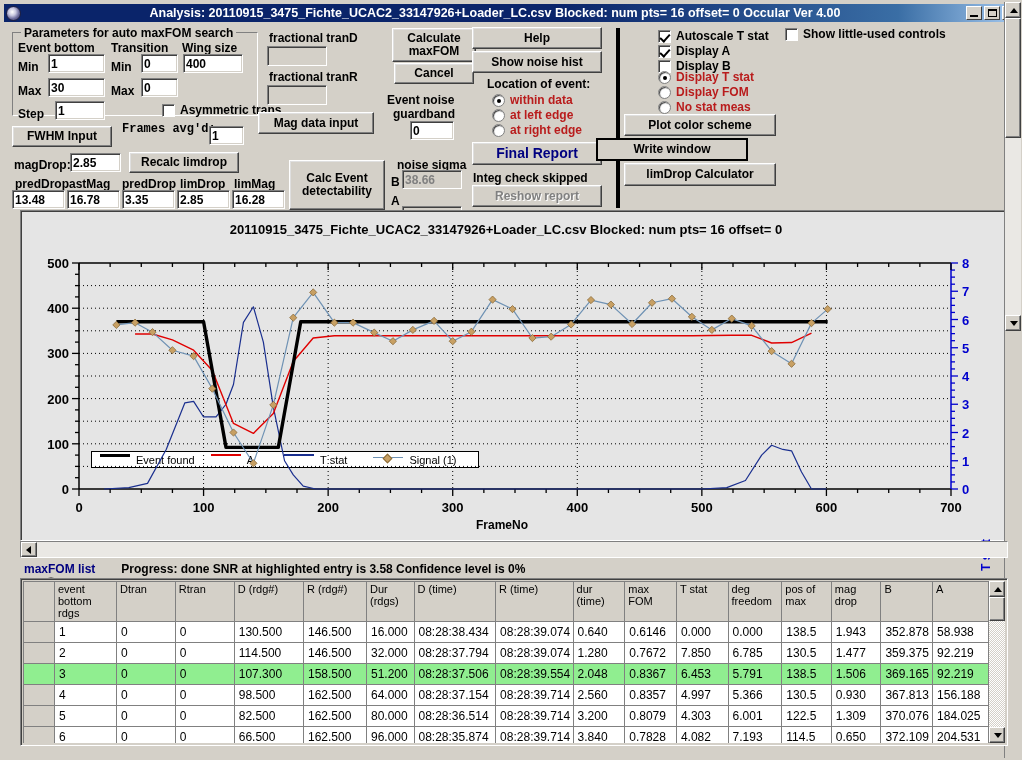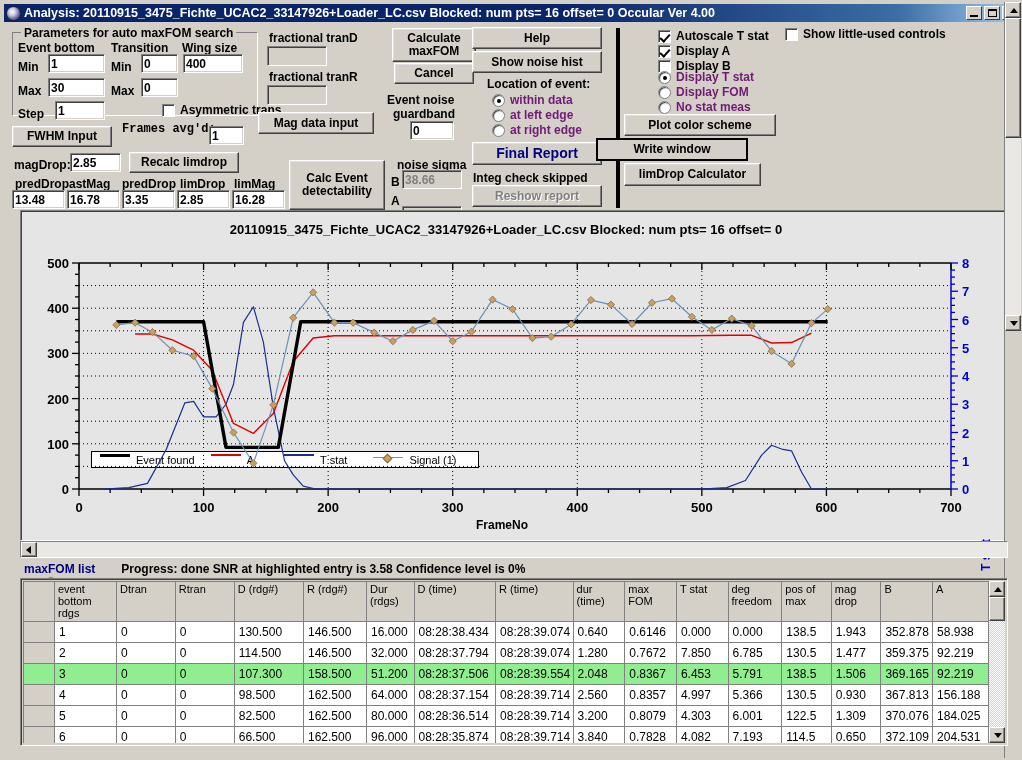--- a/index.html
+++ b/index.html
@@ -13,21 +13,21 @@
   .win{
     position:absolute;left:0;top:0;width:1022px;height:760px;
     background:#d4d0c8;
     border:2px solid #d4d0c8;
     box-sizing:border-box;
   }
   
   .titlebar{
     position:absolute;left:2px;top:2px;width:1016px;height:18px;
     background:linear-gradient(to right,#0a246a 0%,#0a246a 55%,#3a6ea5 88%,#a6caf0 100%);
-    display:flex;align-items:center;
+    display:flex;align-items:center;text-align:center;
   }
   .tb-icon{
     width:15px;height:15px;margin-left:2px;margin-right:3px;
     border-radius:50%;
     background:radial-gradient(circle at 40% 38%,#ffffff 0%,#c8c8e0 32%,#7070a0 60%,#2a2a50 100%);
     border:1px solid #202040;box-sizing:border-box;
     flex:0 0 auto;
   }
   .tb-title{
     color:#fff;font-weight:bold;font-size:12.5px;
@@ -90,21 +90,21 @@
   .rad{position:absolute;display:flex;align-items:center;white-space:nowrap;}
   .rad .box{
     width:13px;height:13px;border-radius:50%;background:#fff;margin-right:5px;
     border:1px solid #808080;box-shadow:inset 1px 1px 1px #404040;
     position:relative;box-sizing:border-box;flex:0 0 auto;
   }
   .rad.on .box::after{
     content:"";position:absolute;left:4px;top:4px;width:4px;height:4px;
     border-radius:50%;background:#000;
   }
-  .rad .tx{font-weight:bold;font-size:12px;color:#701a75;text-align:center;}
+  .rad .tx{font-weight:bold;font-size:12px;color:#b91c1c;text-align:center;}
   .vsep{position:absolute;background:#000;}
 
   
   .plotpanel{
     position:absolute;left:18px;top:208px;width:988px;height:331px;
     background:#e5e5e5;border:1px solid;
     border-color:#808080 #ffffff #ffffff #808080;
     box-shadow:inset 1px 1px 0 #404040;
     box-sizing:border-box;
   }
@@ -336,21 +336,21 @@
     <div class="tx">No stat meas</div>
   </div>
 
   <div class="chk" style="left:783px;top:25px;">
     <div class="box"></div>
     <div class="tx">Show little-used controls</div>
   </div>
 
   <div class="btn" style="left:622px;top:112px;width:152px;height:22px;">Plot color scheme</div>
   <div class="btn def" style="left:594px;top:136px;width:152px;height:23px;">Write window</div>
-  <div class="btn" style="left:622px;top:161px;width:137px;height:23px;">limDrop Calculator</div>
+  <div class="btn" style="left:622px;top:161px;width:152px;height:23px;">limDrop Calculator</div>
 
   <div class="plotpanel">
 
     <div class="chart-title">20110915_3475_Fichte_UCAC2_33147926+Loader_LC.csv Blocked: num pts= 16 offset= 0</div>
 
     <div class="legendbox">
       <div class="lg-item">
         <span class="lg-line" style="border-top-color:#000;border-top-width:3px;"></span>
         <span>Event found</span>
       </div>

